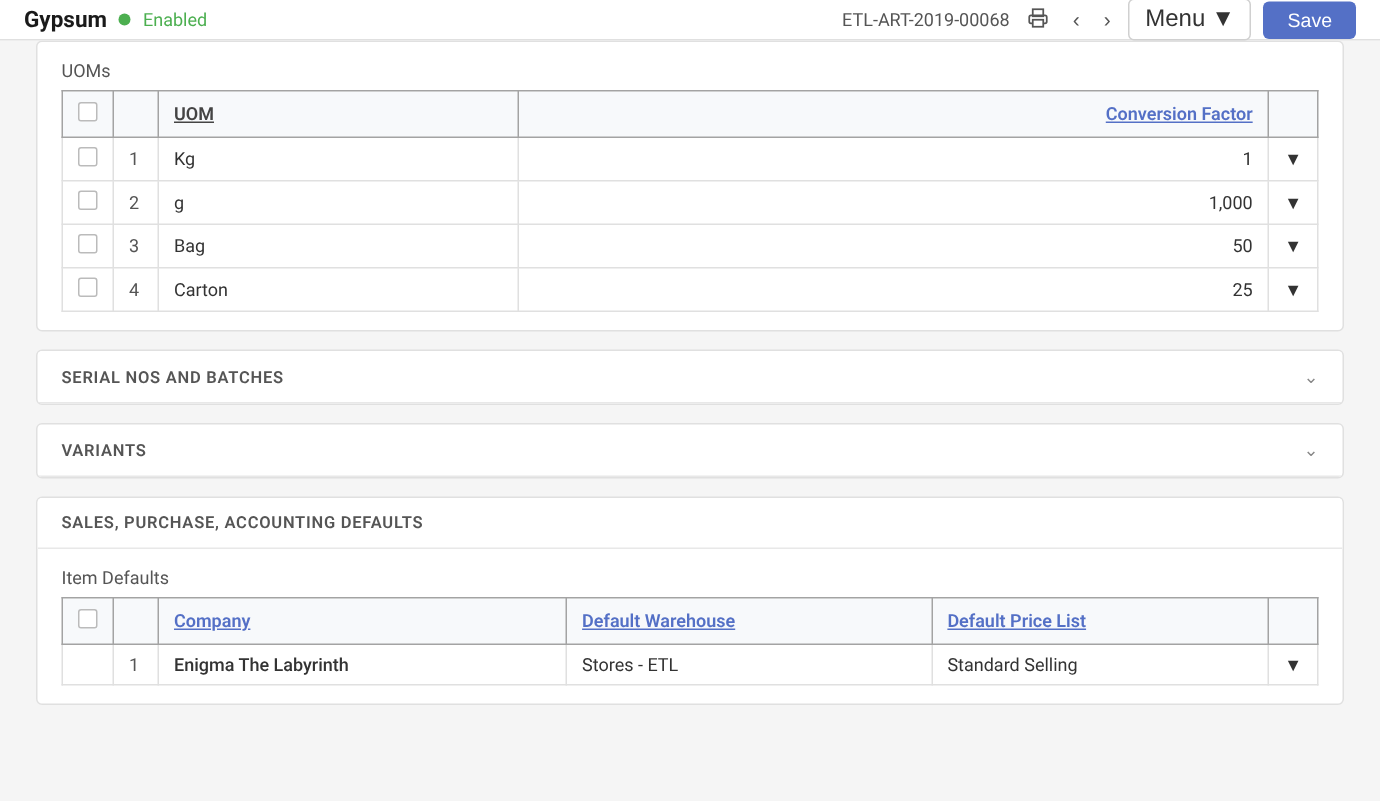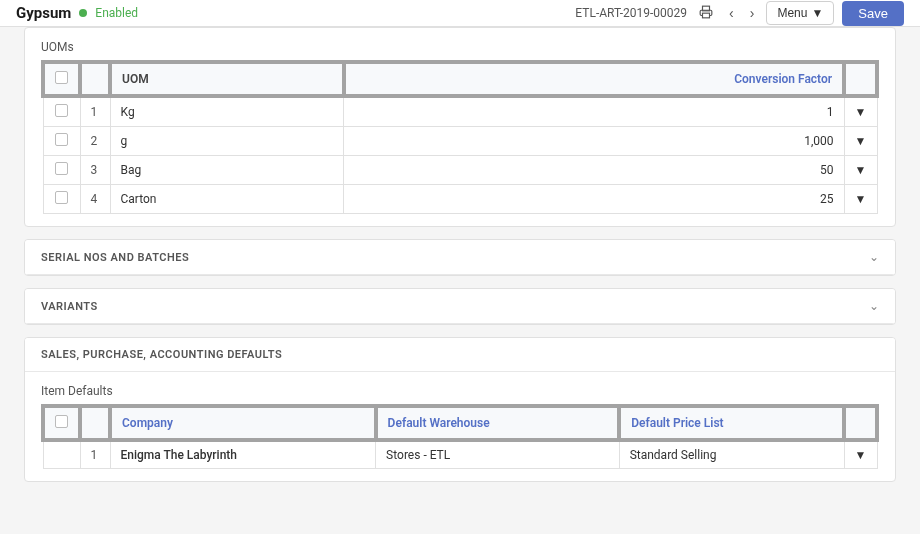--- a/index.html
+++ b/index.html
@@ -61,21 +61,21 @@
       color: #555;
       font-size: 14px;
       line-height: 1;
     }
     .menu-btn {
       background: none;
       border: 1px solid #d0d0d0;
       border-radius: 4px;
       padding: 4px 10px;
       cursor: pointer;
-      font-size: 12px;
+      font-size: 16px;
       color: #333;
       display: flex;
       align-items: flex-end;
       gap: 4px;
     }
     .save-btn {
       background: #5470c6;
       color: #fff;
       border: none;
       border-radius: 4px;
@@ -135,26 +135,27 @@
     }
 
     
     .data-table {
       width: 100%;
       border-collapse: collapse;
       border: 1px solid #e0e0e0;
     }
     .data-table th {
       background: #f7f9fb;
-      border: 4px solid #a3a3a3;
+      border: 1px solid #a3a3a3;
       padding: 7px 10px;
       font-size: 12px;
       font-weight: 600;
       color: #444;
       text-align: left;
+      text-decoration: underline;
     }
     .data-table th.right { text-align: right; }
     .data-table th.accent { color: #5470c6; }
     .data-table td {
       border: 1px solid #e0e0e0;
       padding: 6px 10px;
       font-size: 12px;
       color: #333;
       background: #fff;
     }
@@ -211,21 +212,21 @@
 </head>
 <body>
 
 <div class="topbar">
   <div class="topbar-left">
     <span class="brand-name">Gypsum</span>
     <span class="status-dot"></span>
     <span class="status-label">Enabled</span>
   </div>
   <div class="topbar-right">
-    <span class="doc-id">ETL-ART-2019-00029</span>
+    <span class="doc-id">ETL-ART-2019-00068</span>
     <button class="icon-btn" title="Print">
       <svg width="14" height="14" viewBox="0 0 24 24" fill="none" stroke="currentColor" stroke-width="2">
           <rect x="6" y="2" width="12" height="8"></rect>
           <path d="M6 18H4a2 2 0 01-2-2v-5a2 2 0 012-2h16a2 2 0 012 2v5a2 2 0 01-2 2h-2"></path>
           <rect x="6" y="14" width="12" height="8"></rect>
         </svg>
     </button>
     <button class="icon-btn">‹</button>
     <button class="icon-btn">›</button>
     <button class="menu-btn">

